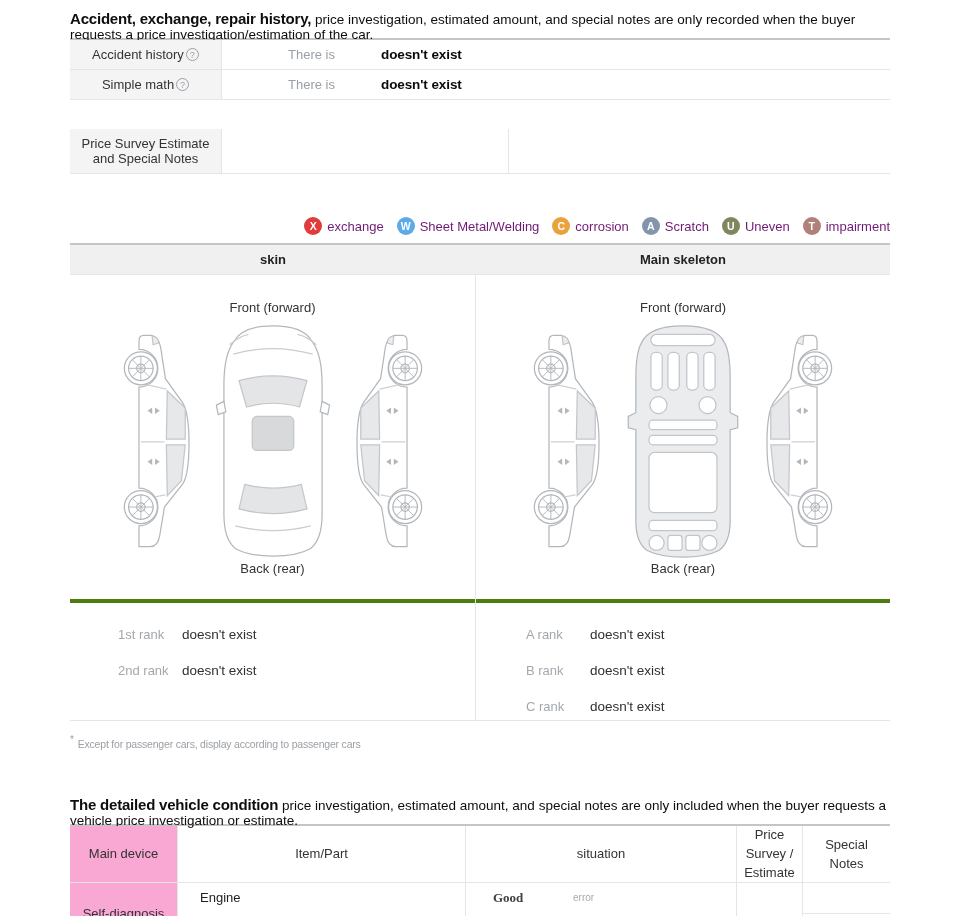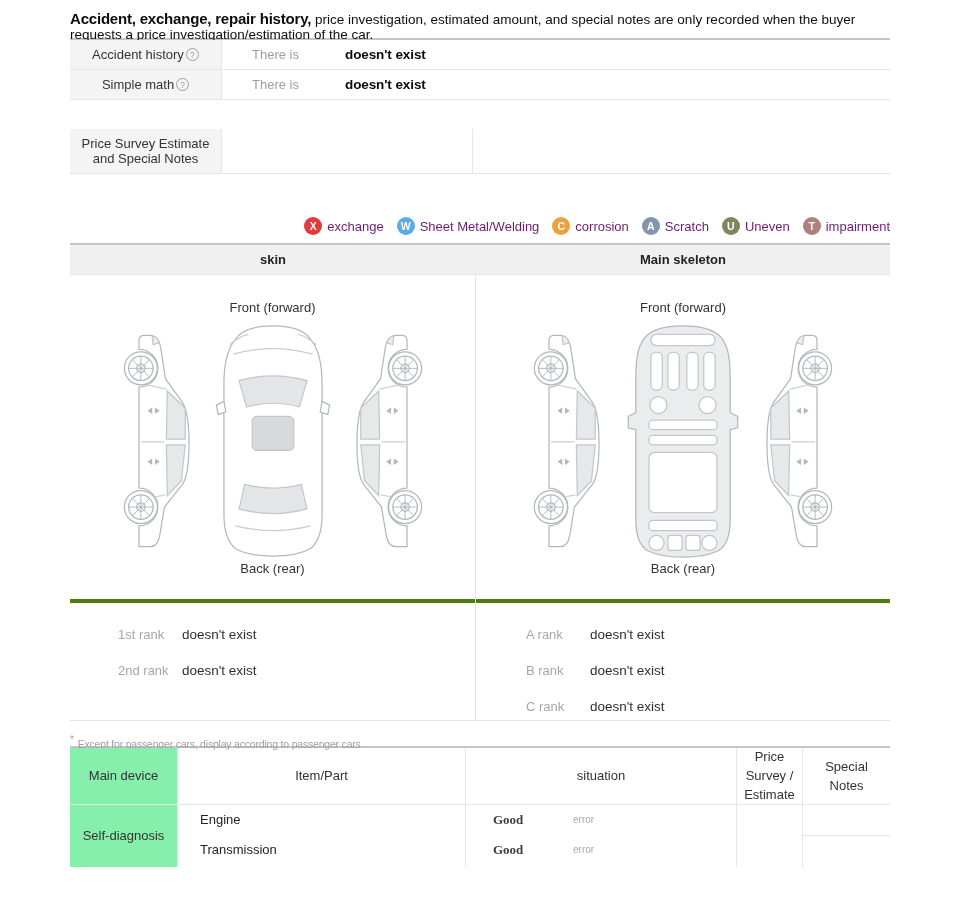--- a/index.html
+++ b/index.html
@@ -11,21 +11,21 @@
     -webkit-font-smoothing:antialiased;
   }
   .page { padding:11px 66px 0 70px; width:956px; }
 
   
   .intro { font-size:13.5px; line-height:15px; color:#0d0d0f; }
   .intro b { font-size:15px; font-weight:700; letter-spacing:-0.2px; }
 
   
   .htable { margin-top:-4px; border-top:2px solid #c3c5c7; border-bottom:1px solid #e4e5e6; }
-  .hrow { display:flex; border-bottom:1px solid #e4e5e6; }
+  .hrow { display:flex; border-bottom:1px solid #e4e5e6;gap:36px; }
   .hrow:last-child { border-bottom:none; }
   .hcell-label {
     width:152px; background:#f4f4f5; border-right:1px solid #e4e5e6;
     display:flex; align-items:center; justify-content:center; text-align:center;
     font-size:13px; color:#333; padding:4px 6px;
   }
   .hcell-val { flex:1; display:flex; align-items:center; }
   .hrow-1, .hrow-2 { height:30px; }
   .hrow-3 { height:44px;margin-top:29px; }
   .opt-muted { margin-left:30px; width:93px; display:inline-block; color:#9aa0a6; font-size:13px; }
@@ -73,21 +73,21 @@
   .intro2 { margin-top:47px; }
   .ctable { margin-top:-4px; border-top:2px solid #c3c5c7; display:flex; }
   .ccol { border-right:1px solid #e4e5e6; }
   .ccol:last-child { border-right:none; }
   .ccol .head {
     height:57px; border-bottom:1px solid #e4e5e6;
     display:flex; align-items:center; justify-content:center; text-align:center;
     font-size:13px; color:#333; line-height:19px; padding:0 4px;
   }
   .col-device { width:108px; }
-  .col-device .head, .col-device .body { background:#86efac; }
+  .col-device .head, .col-device .body { background:#f9a8d4; }
   .col-item { width:288px; }
   .col-sit { width:271px; }
   .col-price { width:66px; }
   .col-notes { width:87px; }
   .ccol .body { height:62px; }
   .col-device .body { display:flex; align-items:center; justify-content:center; font-size:13px; color:#333; }
   .item-line { height:30px; display:flex; align-items:center; padding-left:22px; font-size:13px; color:#222; }
   .sit-line { height:30px; display:flex; align-items:center; padding-left:27px; }
   .sit-good { font-weight:700; font-size:13px; color:#404040; width:80px;font-family:Liberation Serif, serif; }
   .sit-err { font-size:10px; color:#a6abb0; }
@@ -285,20 +285,21 @@
             <span class="rank-val">doesn't exist</span>
           </div>
         </div>
       </div>
 
     </div>
   </div>
 
   <p class="footnote"><sup>*</sup><span>Except for passenger cars, display according to passenger cars</span></p>
 
+  <p class="intro intro2"><b>The detailed vehicle condition</b> <span>price investigation, estimated amount, and special notes are only included when the buyer requests a vehicle price investigation or estimate.</span></p>
 
   <div class="ctable">
     <div class="ccol col-device">
       <div class="head">Main device</div>
       <div class="body">Self-diagnosis</div>
     </div>
     <div class="ccol col-item">
       <div class="head">Item/Part</div>
       <div class="body">
         <div class="item-line">Engine</div>

